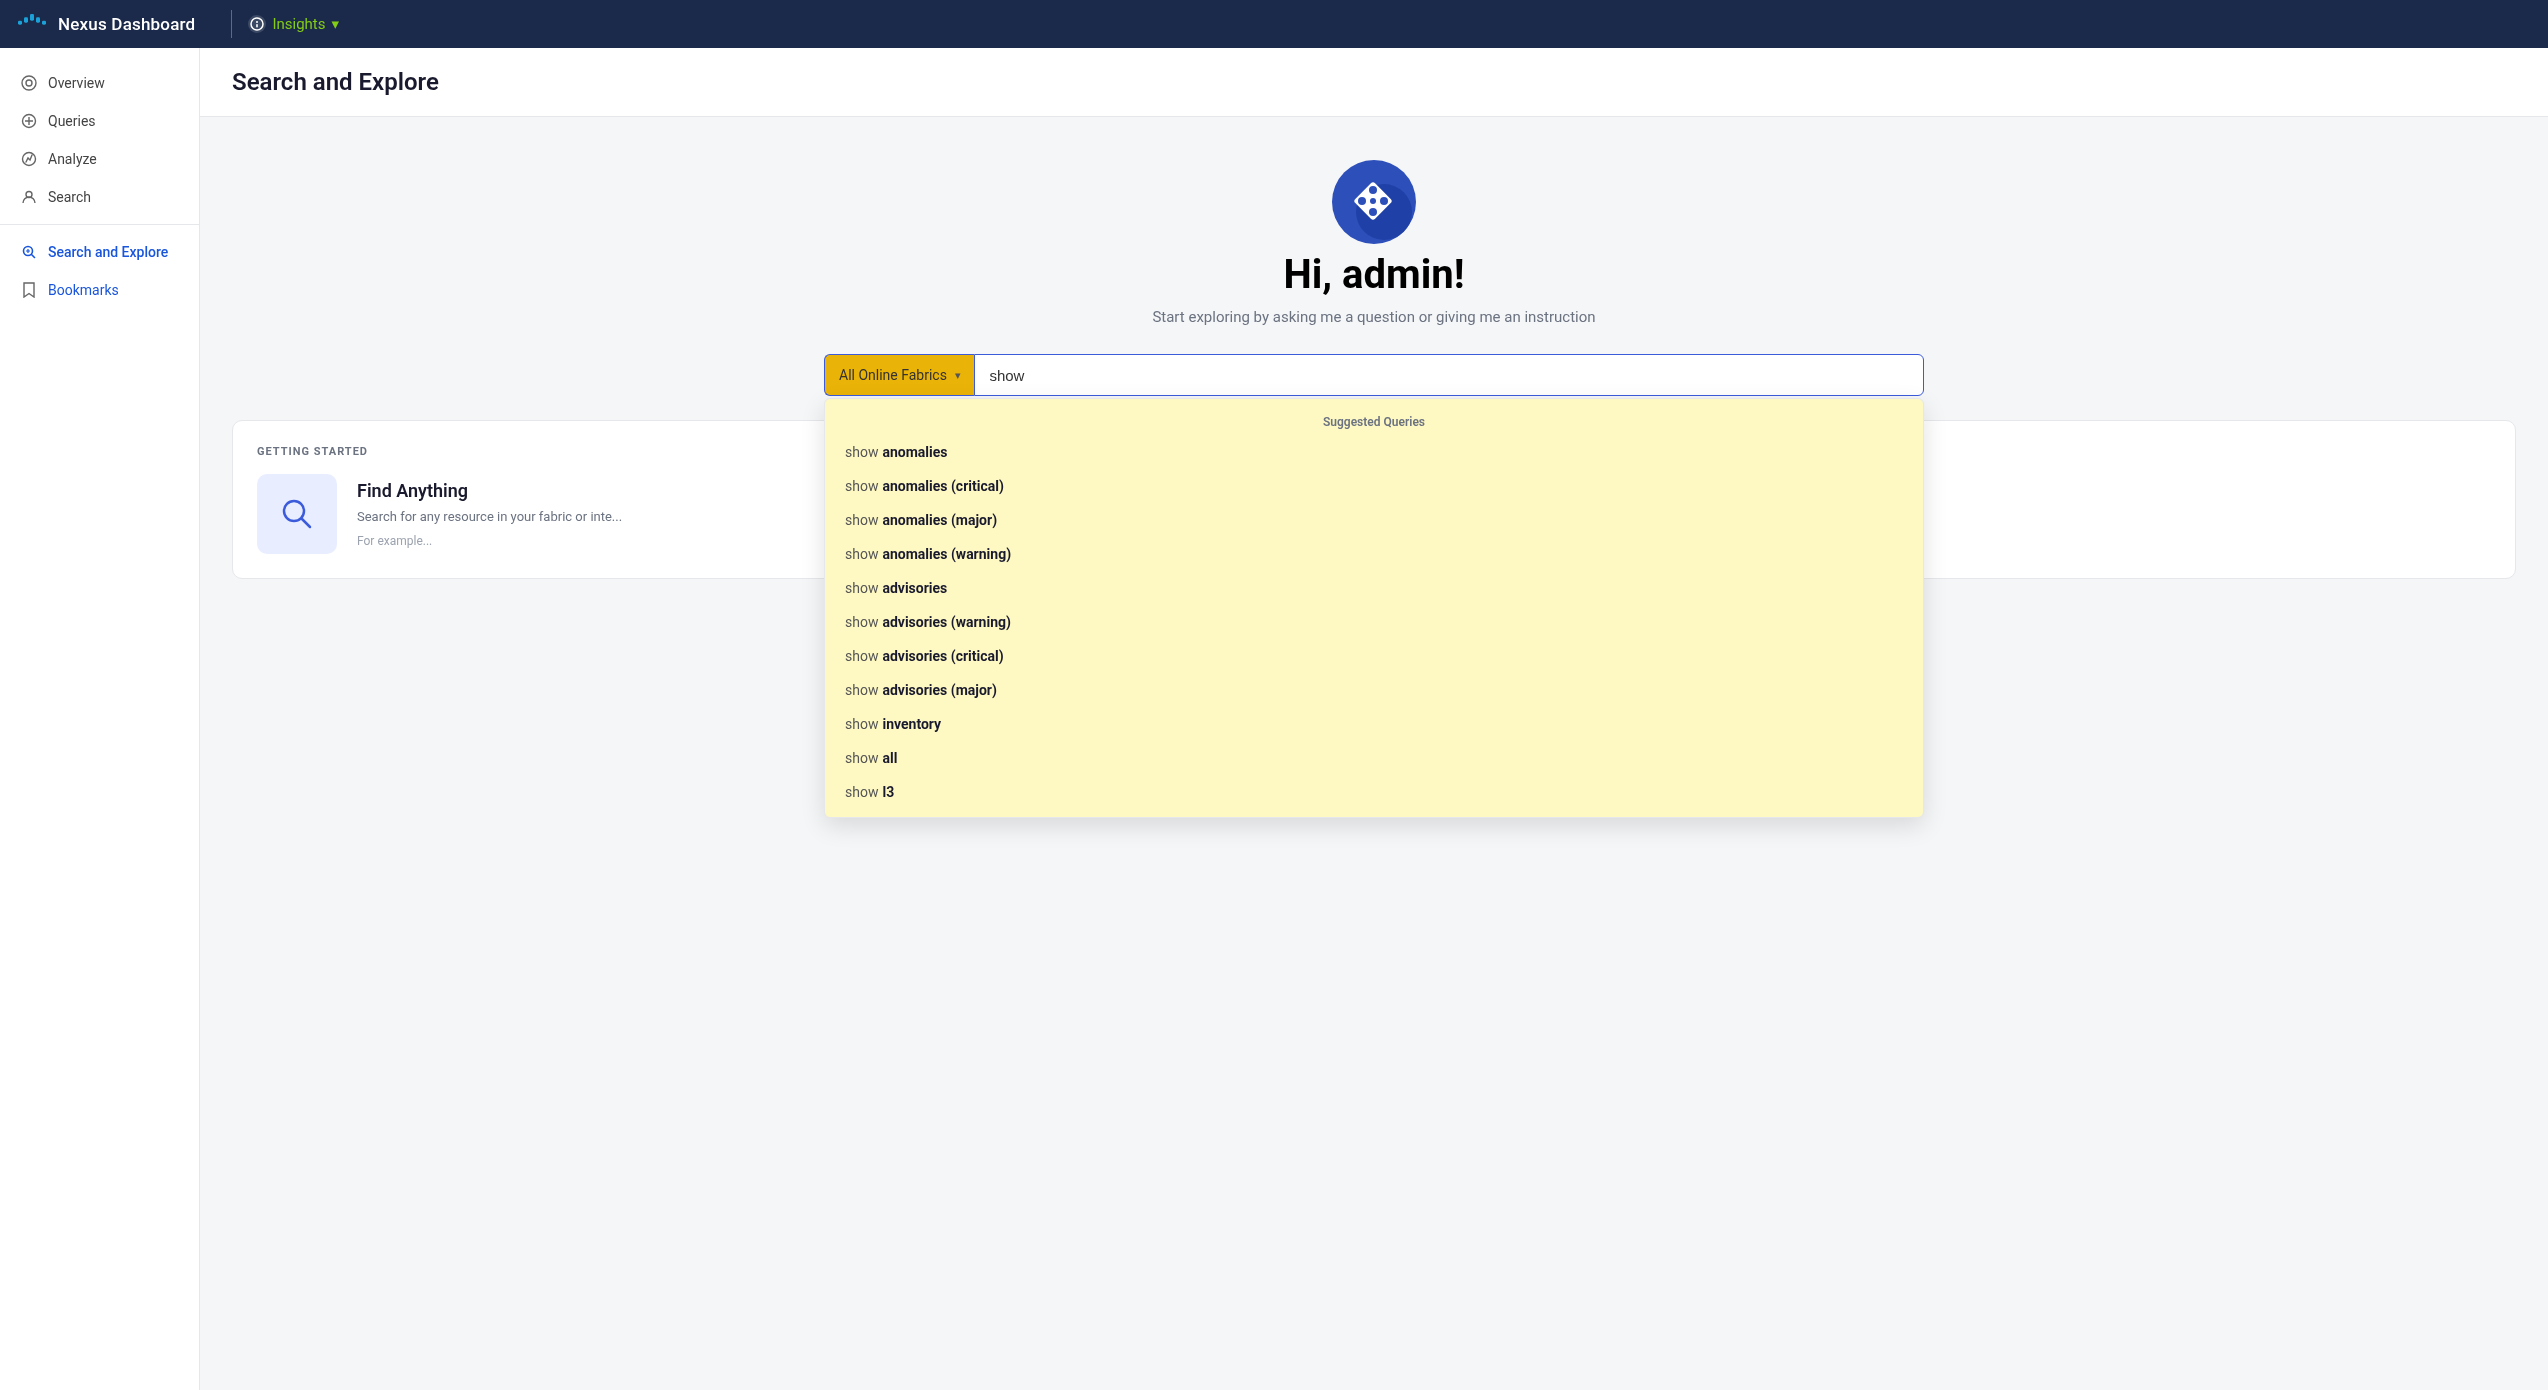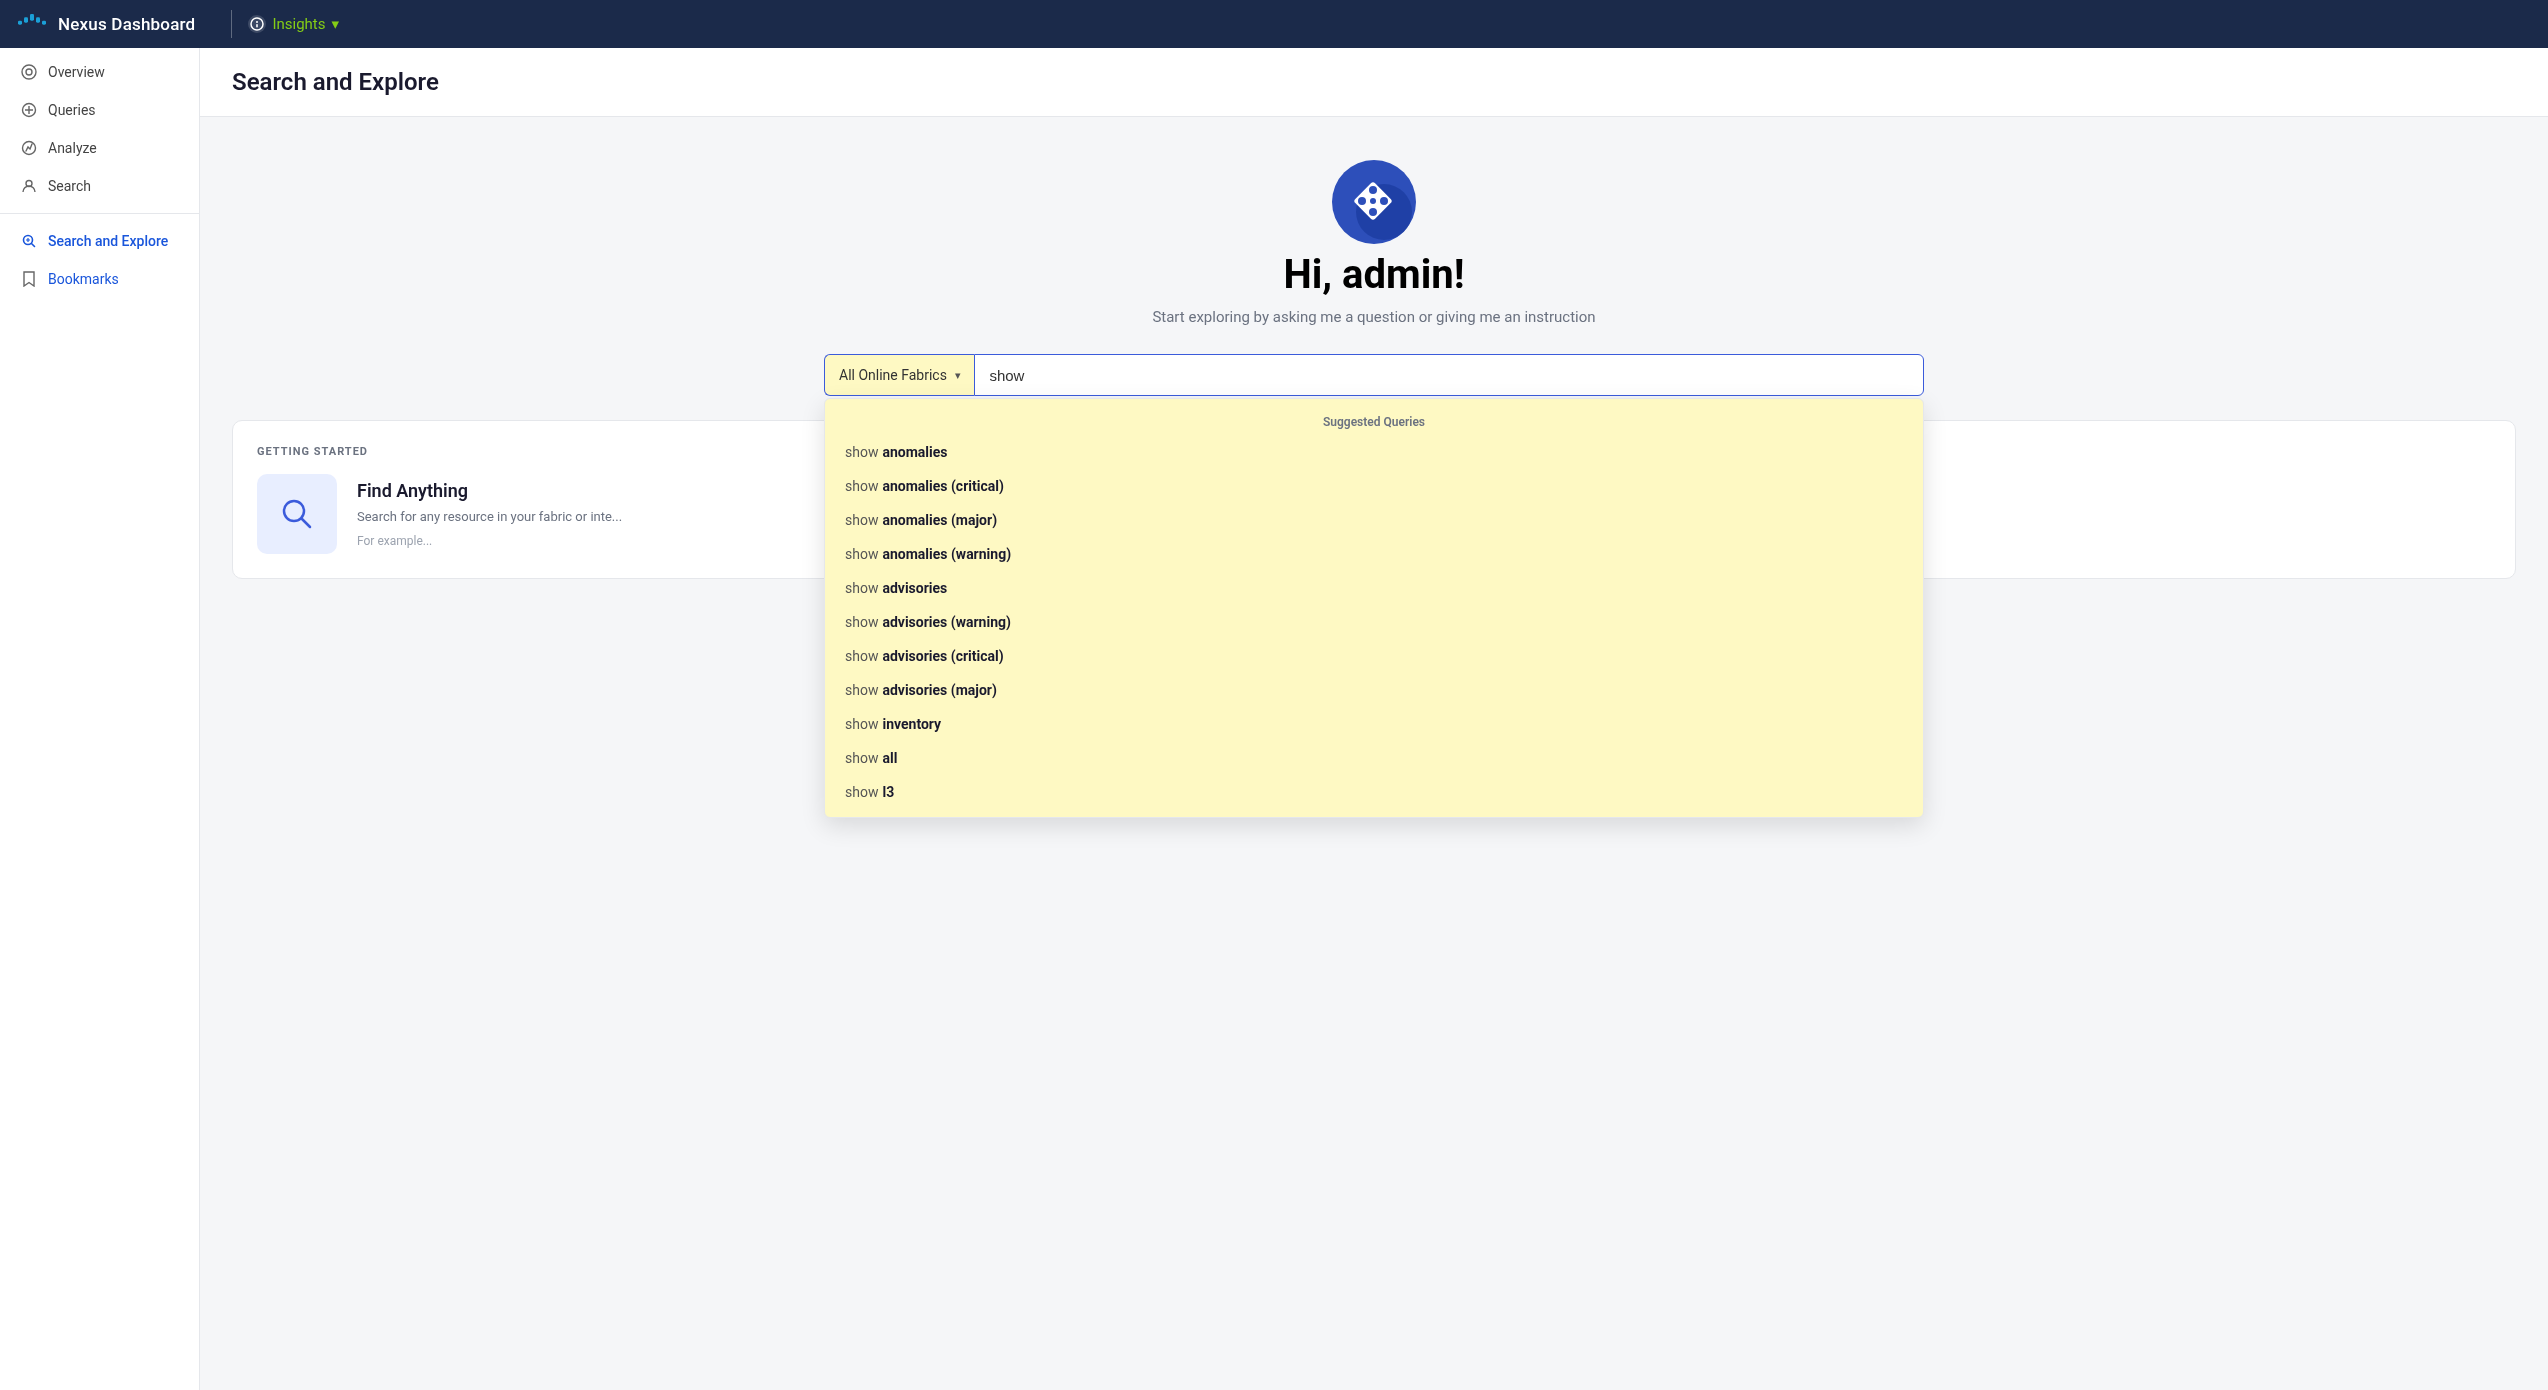--- a/index.html
+++ b/index.html
@@ -65,21 +65,21 @@
     }
 
     
     .sidebar {
       width: 200px;
       background: #fff;
       border-right: 1px solid #e5e7eb;
       display: flex;
       flex-direction: column;
       flex-shrink: 0;
-      padding: 5px 0;
+      padding: 16px 0;
     }
     .sidebar-item {
       display: flex;
       align-items: center;
       gap: 10px;
       padding: 10px 20px;
       cursor: pointer;
       color: #444;
       font-size: 14px;
       font-weight: 400;
@@ -145,21 +145,21 @@
       align-items: center;
       gap: 0;
       width: calc(100% - 64px);
       max-width: 1100px;
       position: relative;
     }
     .fabric-dropdown {
       display: flex;
       align-items: center;
       gap: 8px;
-      background: #fef9c3;
+      background: #eab308;
       border: 1.5px solid #3b5bdb;
       border-right: none;
       border-radius: 6px 0 0 6px;
       padding: 8px 14px;
       cursor: pointer;
       font-size: 14px;
       color: #333;
       white-space: nowrap;
       height: 42px;
     }

